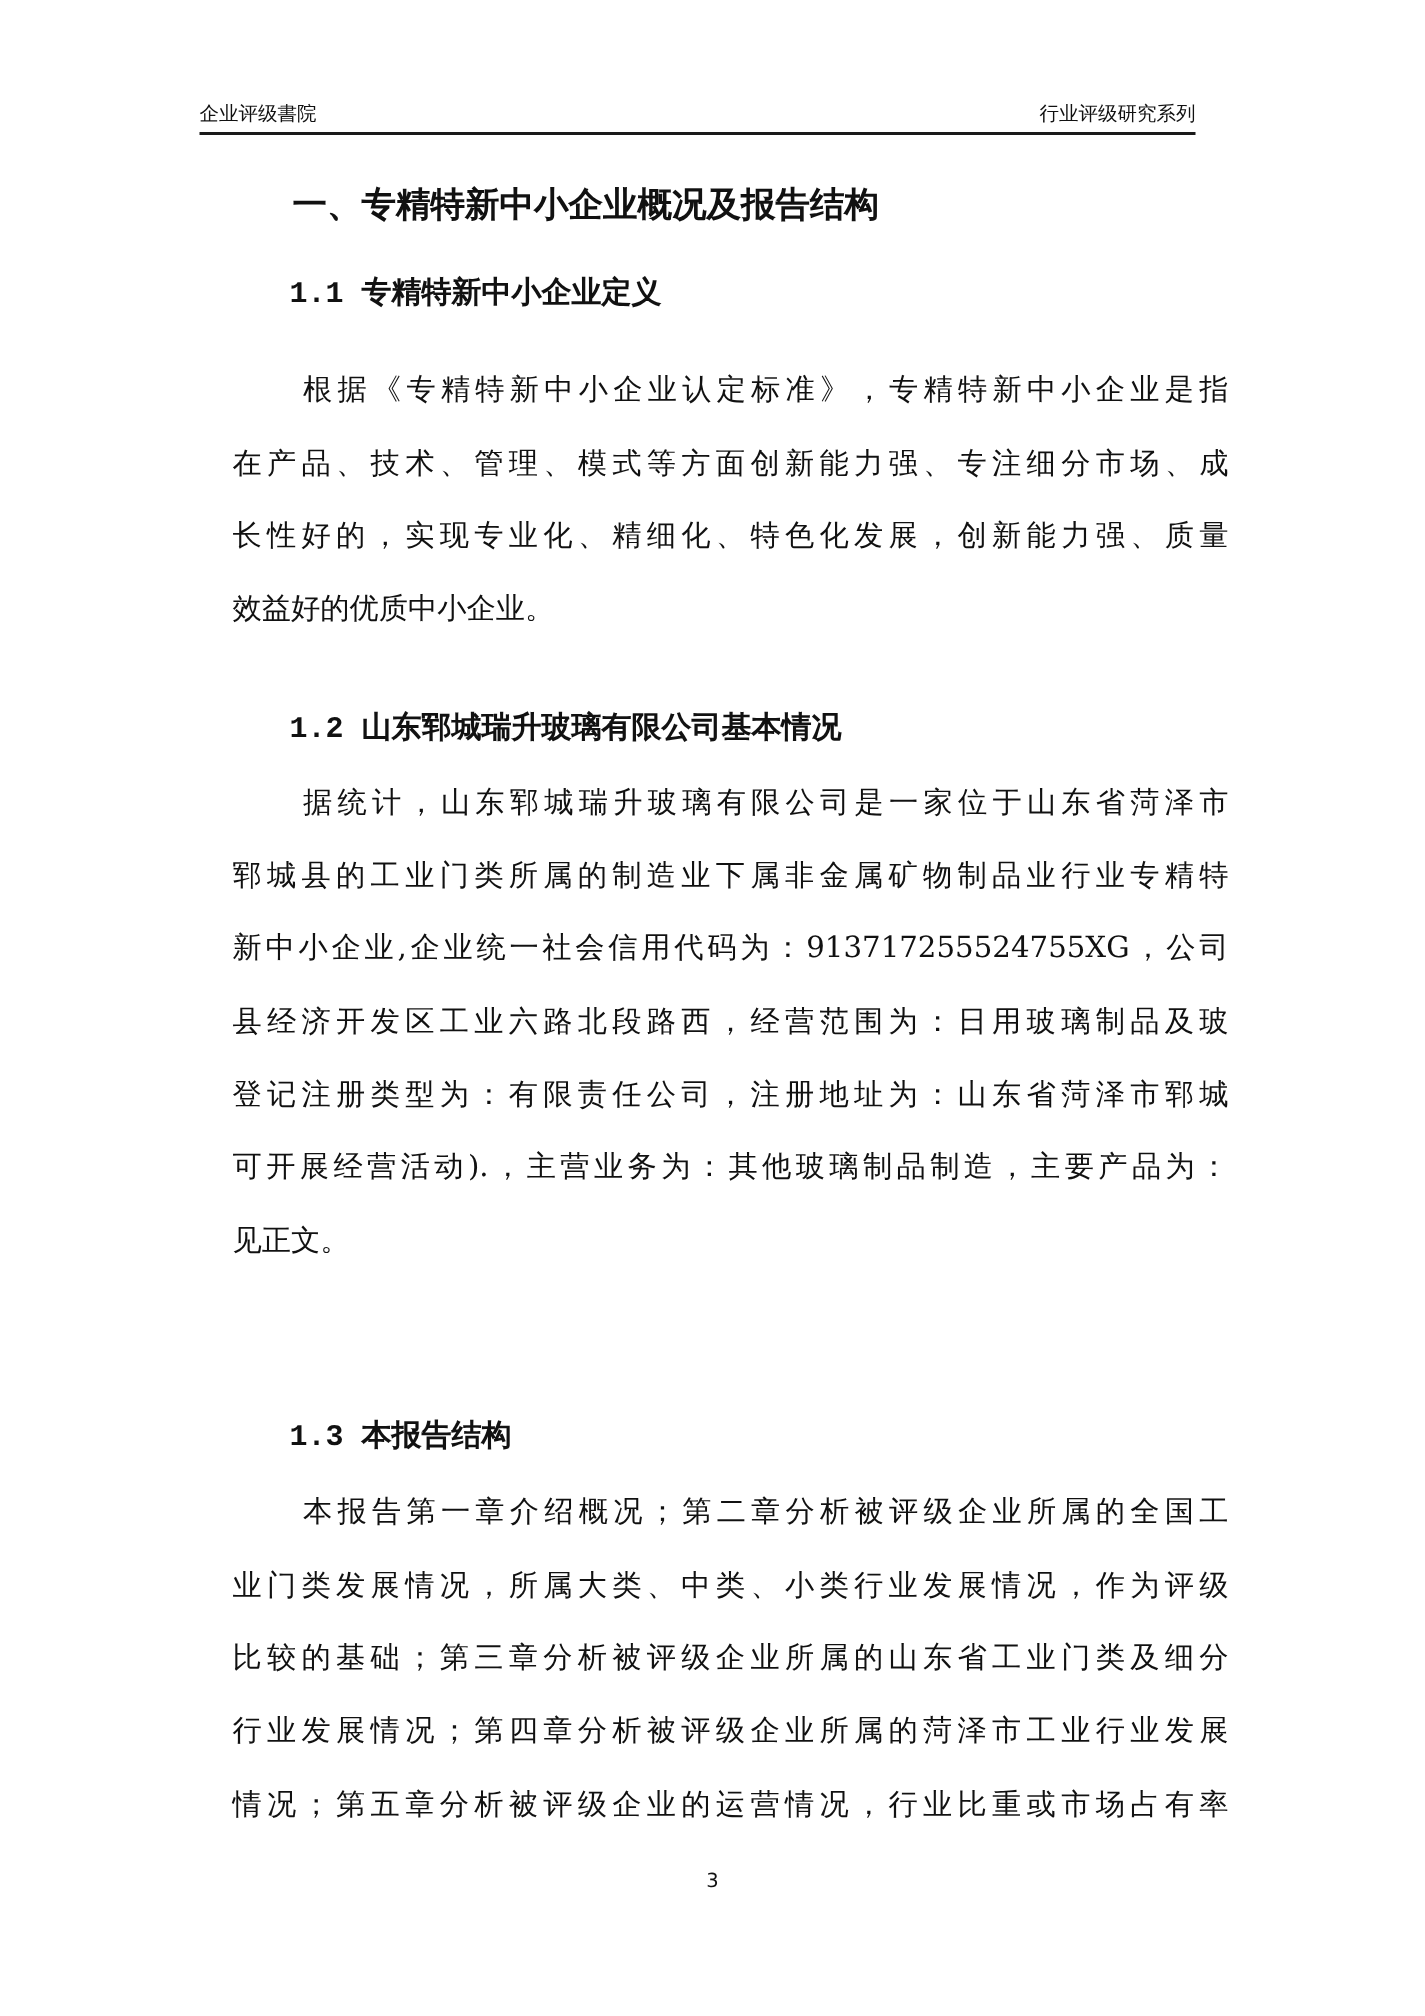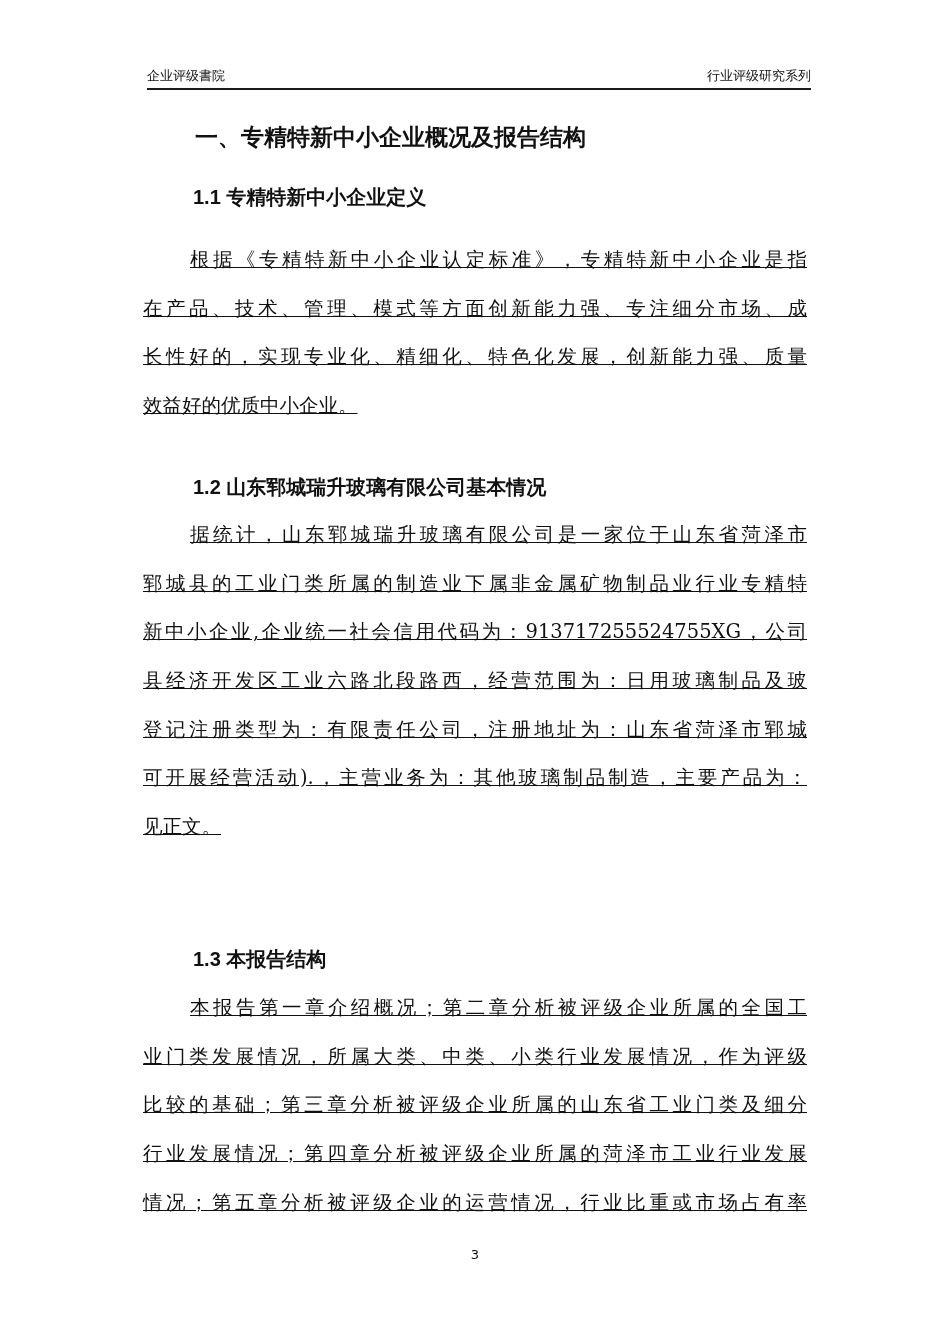--- a/index.html
+++ b/index.html
@@ -10,21 +10,21 @@
     body {
       width: 950px;
       height: 1344px;
       position: relative;
       overflow: hidden;
       color: #111111;
       font-family: "DejaVu Serif", "Liberation Serif", serif;
     }
     .page-header {
       position: absolute;
-      left: 147px;
+      left: 133px;
       top: 66px;
       width: 664px;
       height: 22px;
       border-bottom: 2px solid #1a1a1a;
       font-family: Liberation Sans, sans-serif;
       font-size: 13px;
       line-height: 20px;
     }
     .page-header .left { position: absolute; left: 0; top: 0; }
     .page-header .right { position: absolute; right: 0; top: 0; margin-left: 24px; }
@@ -45,27 +45,26 @@
       line-height: 34px;
       font-family: "DejaVu Sans", "Liberation Sans", sans-serif;
     }
     .h2 {
       position: absolute;
       left: 50px;
       font-size: 20px;
       font-weight: bold;
       white-space: nowrap;
       line-height: 30px;
-      font-family: Liberation Sans, sans-serif;
+      font-family: Liberation Mono, monospace;
     }
     .para {
       position: absolute;
-      left: 0;
+      left: 12px;
       width: 664px;
-      text-decoration: underline;
     }
     .line {
       height: 48.7px;
       line-height: 30px;
       font-size: 19.5px;
       white-space: nowrap;
       text-align: justify;
       text-align-last: justify;
     }
     .line.last {

